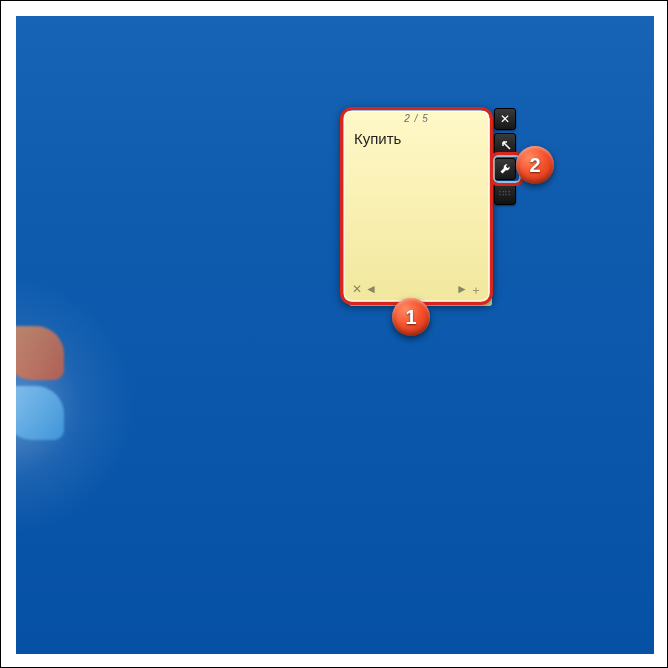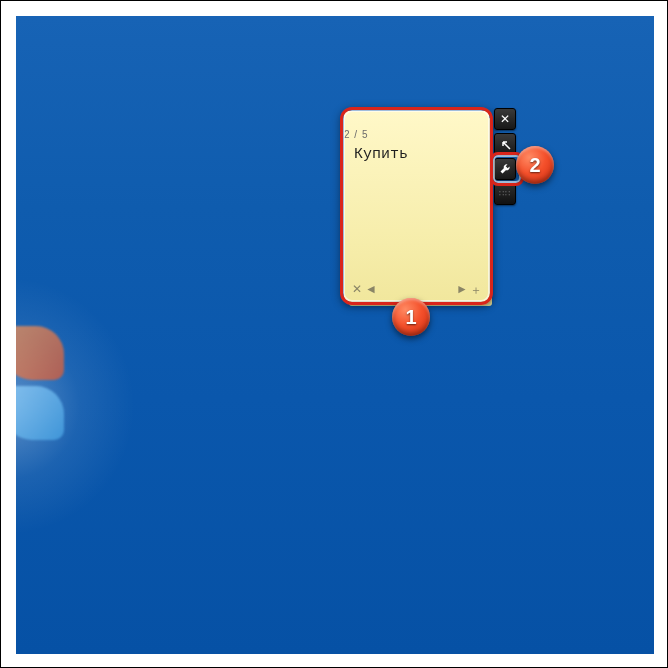--- a/index.html
+++ b/index.html
@@ -30,24 +30,24 @@
     position:absolute;left:-4px;top:-4px;right:-4px;bottom:-4px;
     border:3px solid #d9251b;border-radius:12px;
     box-shadow:0 0 0 2px rgba(255,255,255,0.6) inset, 0 2px 8px rgba(0,0,0,0.4);
   }
   .note{
     position:absolute;inset:0;border-radius:4px;
     background:linear-gradient(180deg,#fff8c8 0%,#f6edaa 70%,#f1e79d 100%);
     box-shadow:2px 3px 6px rgba(0,0,0,0.35),4px 6px 0 -1px #f1e79d;
   }
   .note .pagecount{
-    font-size:10px;color:#6b6b6b;padding-top:18px;letter-spacing:1px;
+    text-align:center;font-size:10px;color:#6b6b6b;padding-top:2px;letter-spacing:1px;font-style:italic;
   }
   .note .body{
-    padding:4px 10px 0 10px;font-family:Liberation Mono, monospace;
+    padding:4px 10px 0 10px;font-family:Liberation Sans, sans-serif;
     font-size:15px;line-height:22px;color:#1f1f1f;
   }
   .note .nav{
     position:absolute;bottom:2px;left:6px;right:6px;display:flex;justify-content:space-between;
     color:#8a8566;font-size:12px;
   }
   .note .nav span{cursor:pointer;display:inline-block;width:14px;text-align:center;}
 
   
   .controls{

